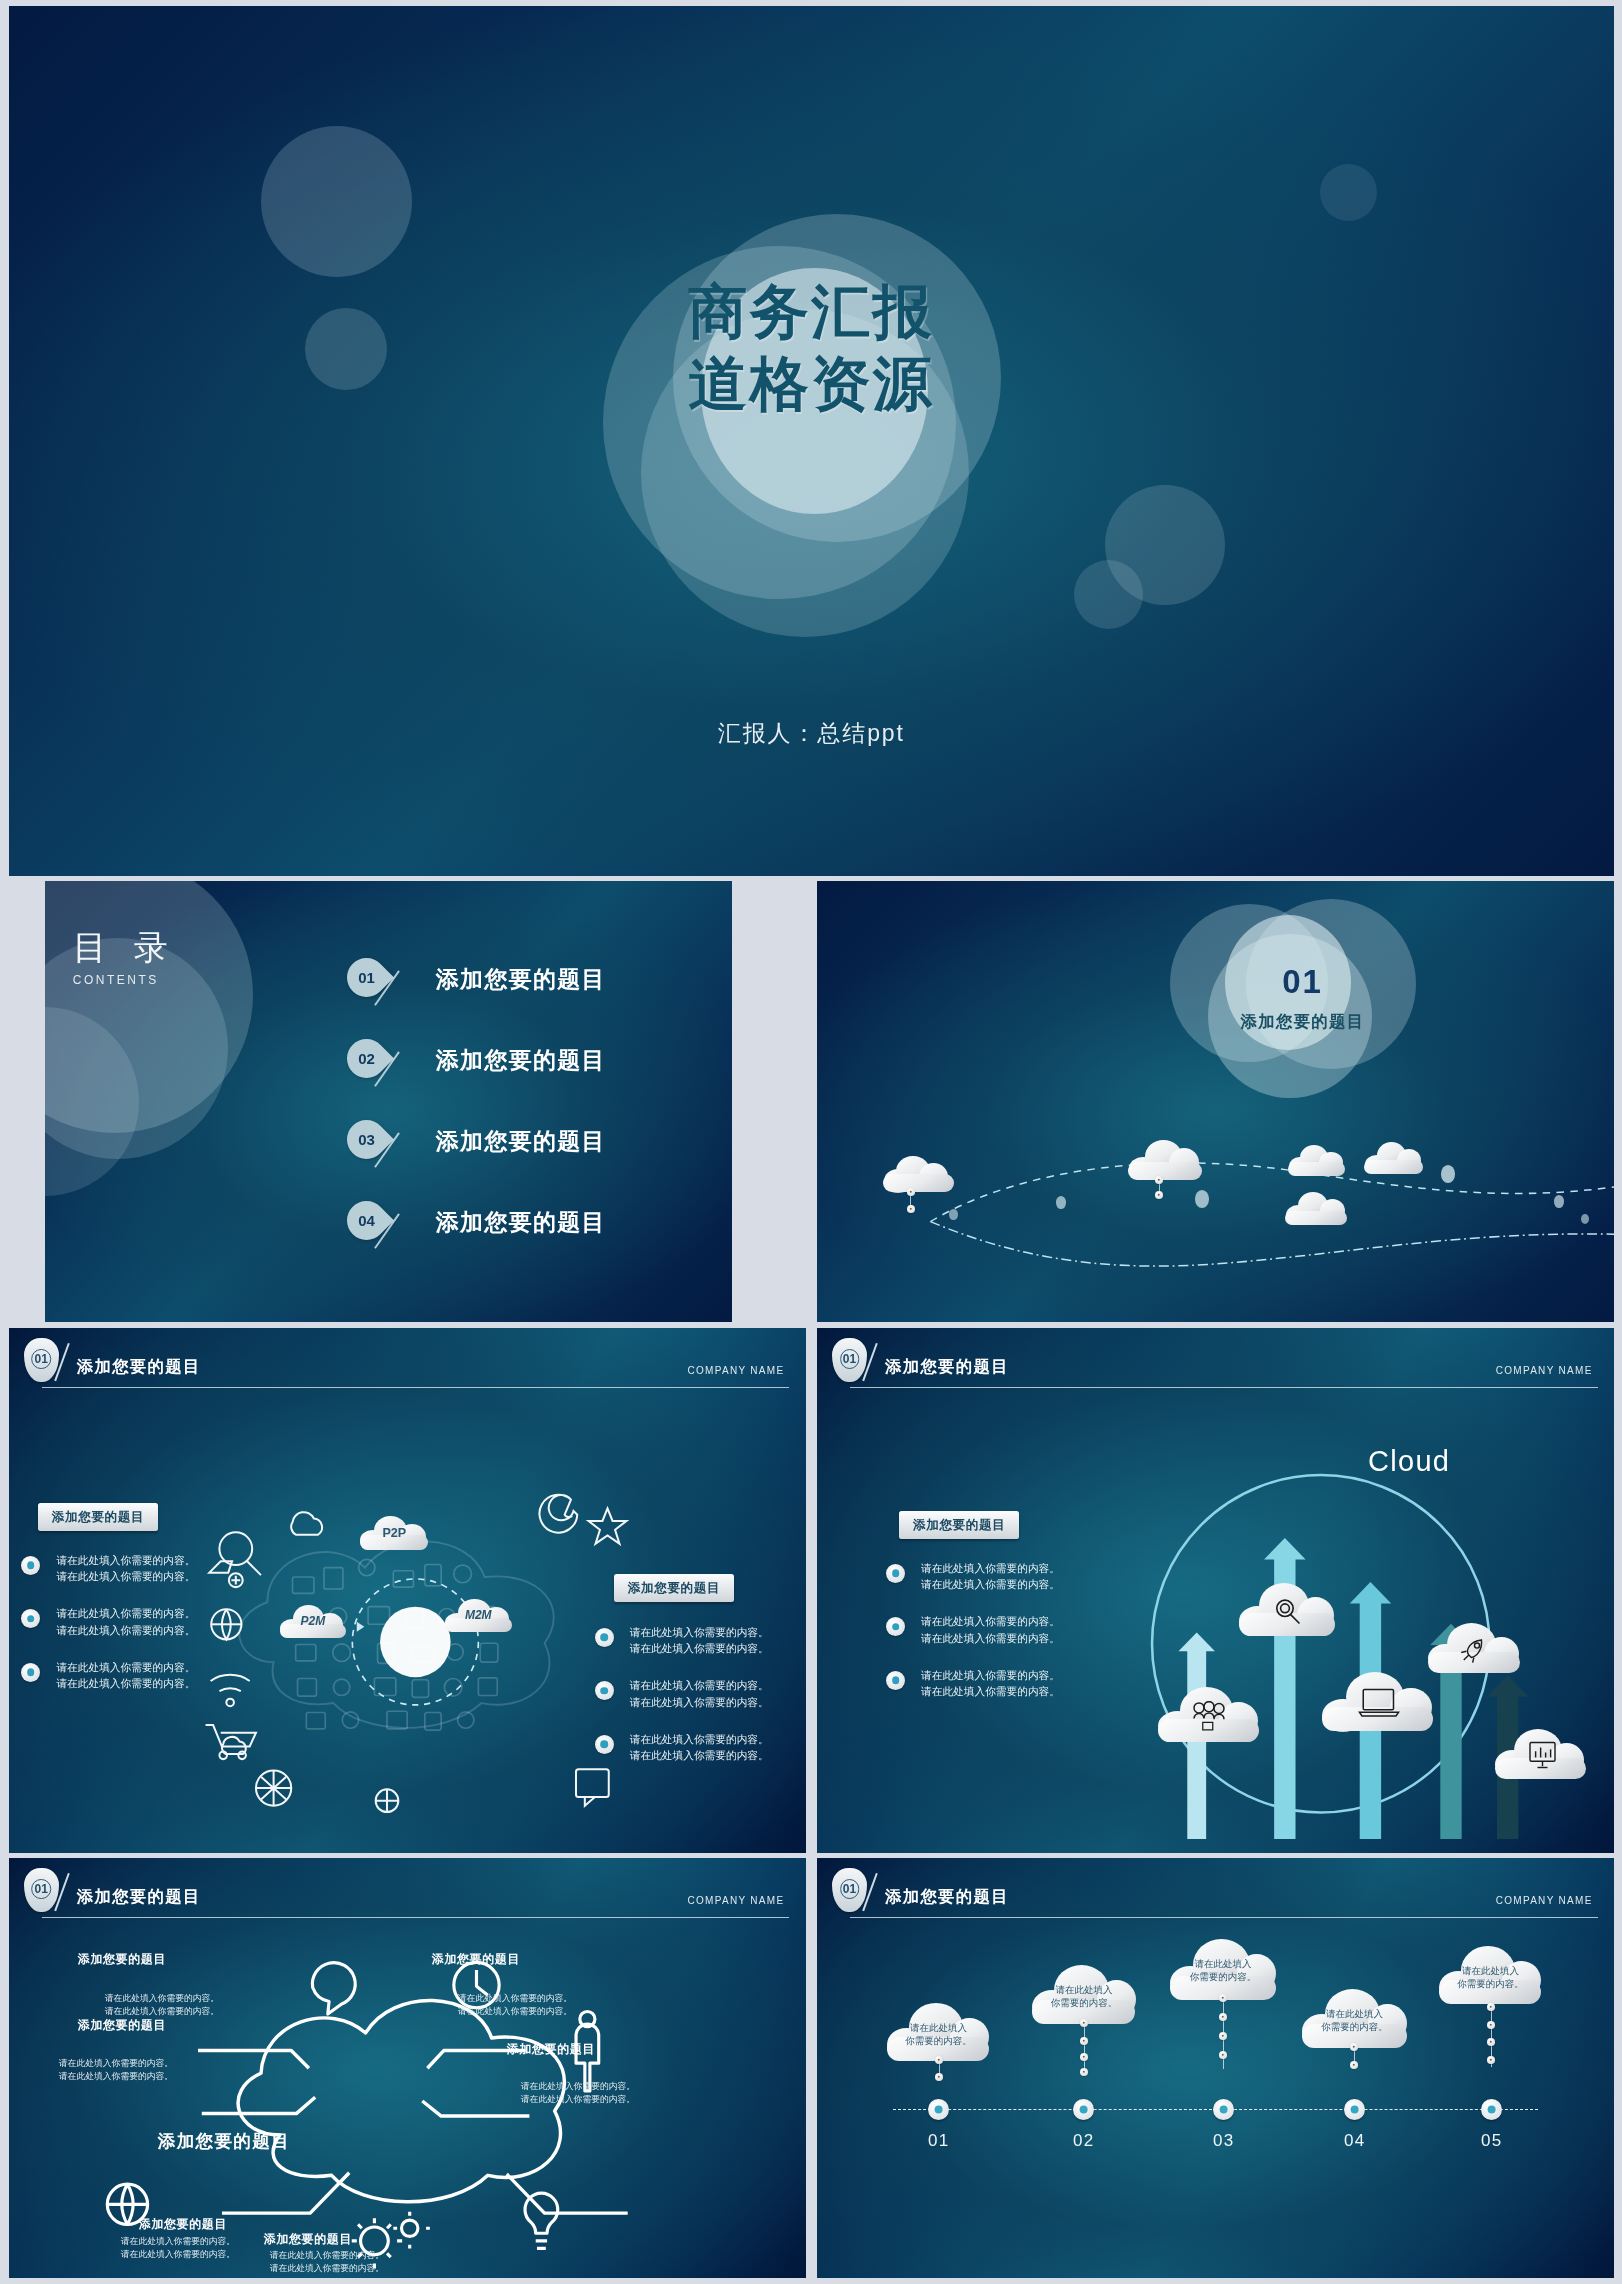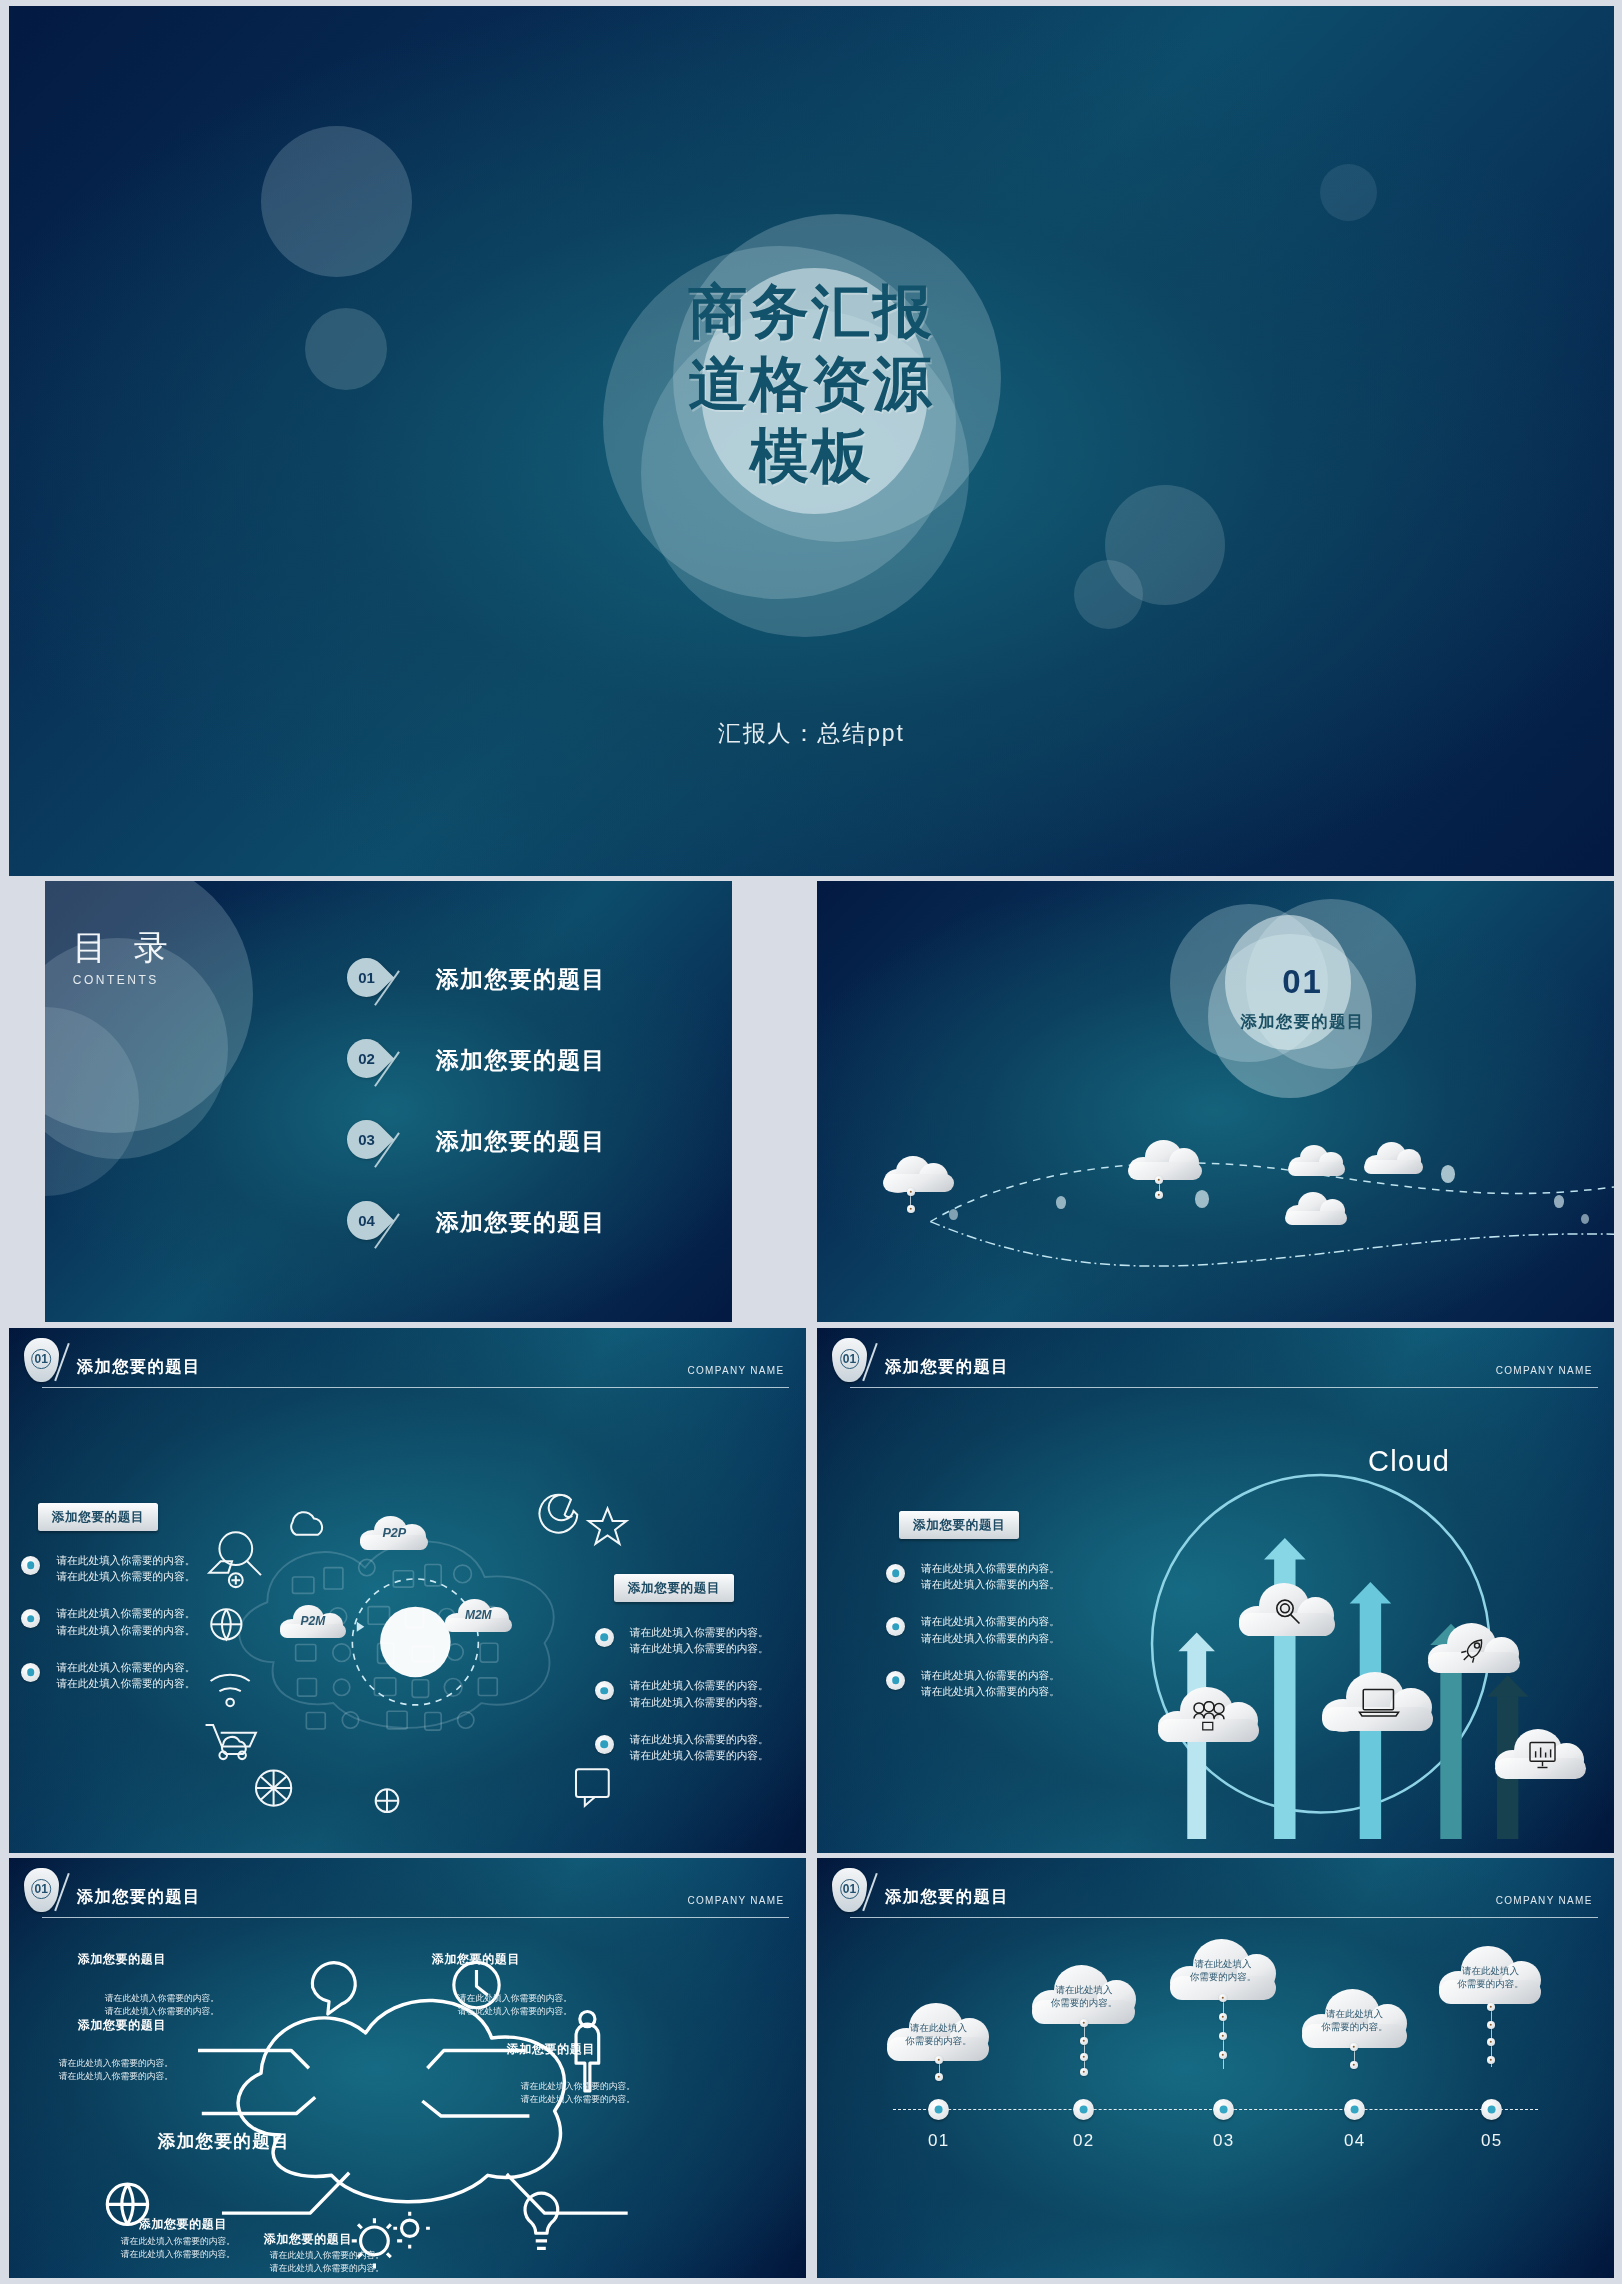--- a/index.html
+++ b/index.html
@@ -145,21 +145,20 @@
     <div class="t-stack">
       <div class="b" style="left:25px;top:38px;width:353px;height:353px;background:#cfe3ea;opacity:.22;"></div>
       <div class="b" style="left:95px;top:6.3px;width:328px;height:328px;background:#dff0f4;opacity:.22;"></div>
       <div class="b" style="left:63px;top:101px;width:328px;height:328px;background:#cde4ec;opacity:.20;"></div>
       <div class="b" style="left:123px;top:60px;width:227px;height:246px;background:#e6f3f6;opacity:.55;"></div>
     </div>
 
     <div class="title-txt">
       <div>商务汇报</div>
       <div>道格资源</div>
-      <div>模板</div>
     </div>
     <div class="title-sub">汇报人：总结ppt</div>
   </div>
 
   <div class="slide" id="s2">
     <div class="bk" style="left:-69px;top:-25px;width:277px;height:277px;opacity:.22;"></div>
     <div class="bk" style="left:-38px;top:57px;width:221px;height:221px;opacity:.18;"></div>
     <div class="bk" style="left:-95px;top:126px;width:189px;height:189px;opacity:.15;"></div>
     <div class="bk" style="left:687px;top:271px;width:50px;height:50px;opacity:.13;"></div>
     <div class="bk" style="left:709px;top:296px;width:35px;height:35px;opacity:.12;"></div>
@@ -371,21 +370,21 @@
       <polygon points="252,236 264,244 252,252" fill="#cdeaf4"></polygon>
     </svg>
 
     <div style="position:absolute;left:350px;top:188px;">
       <div class="cloudshape" style="width:71px;height:34px;">
         <i style="left:1.3px;top:14px;width:25px;height:20px;"></i>
         <i style="left:15px;top:0px;width:33px;height:29px;"></i>
         <i style="left:39px;top:7.6px;width:28px;height:25px;"></i>
         <i class="base" style="left:1.3px;top:19px;width:68px;height:15px;border-radius:8.8px;"></i>
       </div>
-      <div class="ctext" style="top:8.8px;font-size:12.6px;font-style:italic;font-weight:bold;color:#2b5770;">P2P</div>
+      <div class="ctext" style="top:8.8px;font-size:12.6px;font-weight:bold;color:#2b5770;">P2P</div>
     </div>
 
     <div style="position:absolute;left:270px;top:277px;">
       <div class="cloudshape" style="width:68px;height:33px;">
         <i style="left:1.3px;top:14px;width:24px;height:19px;"></i>
         <i style="left:14px;top:0px;width:31.5px;height:28px;"></i>
         <i style="left:38px;top:7.6px;width:26.5px;height:24px;"></i>
         <i class="base" style="left:1.3px;top:19px;width:66px;height:14px;border-radius:8.2px;"></i>
       </div>
       <div class="ctext" style="top:8.2px;font-size:12px;font-style:italic;font-weight:bold;color:#2b5770;">P2M</div>

